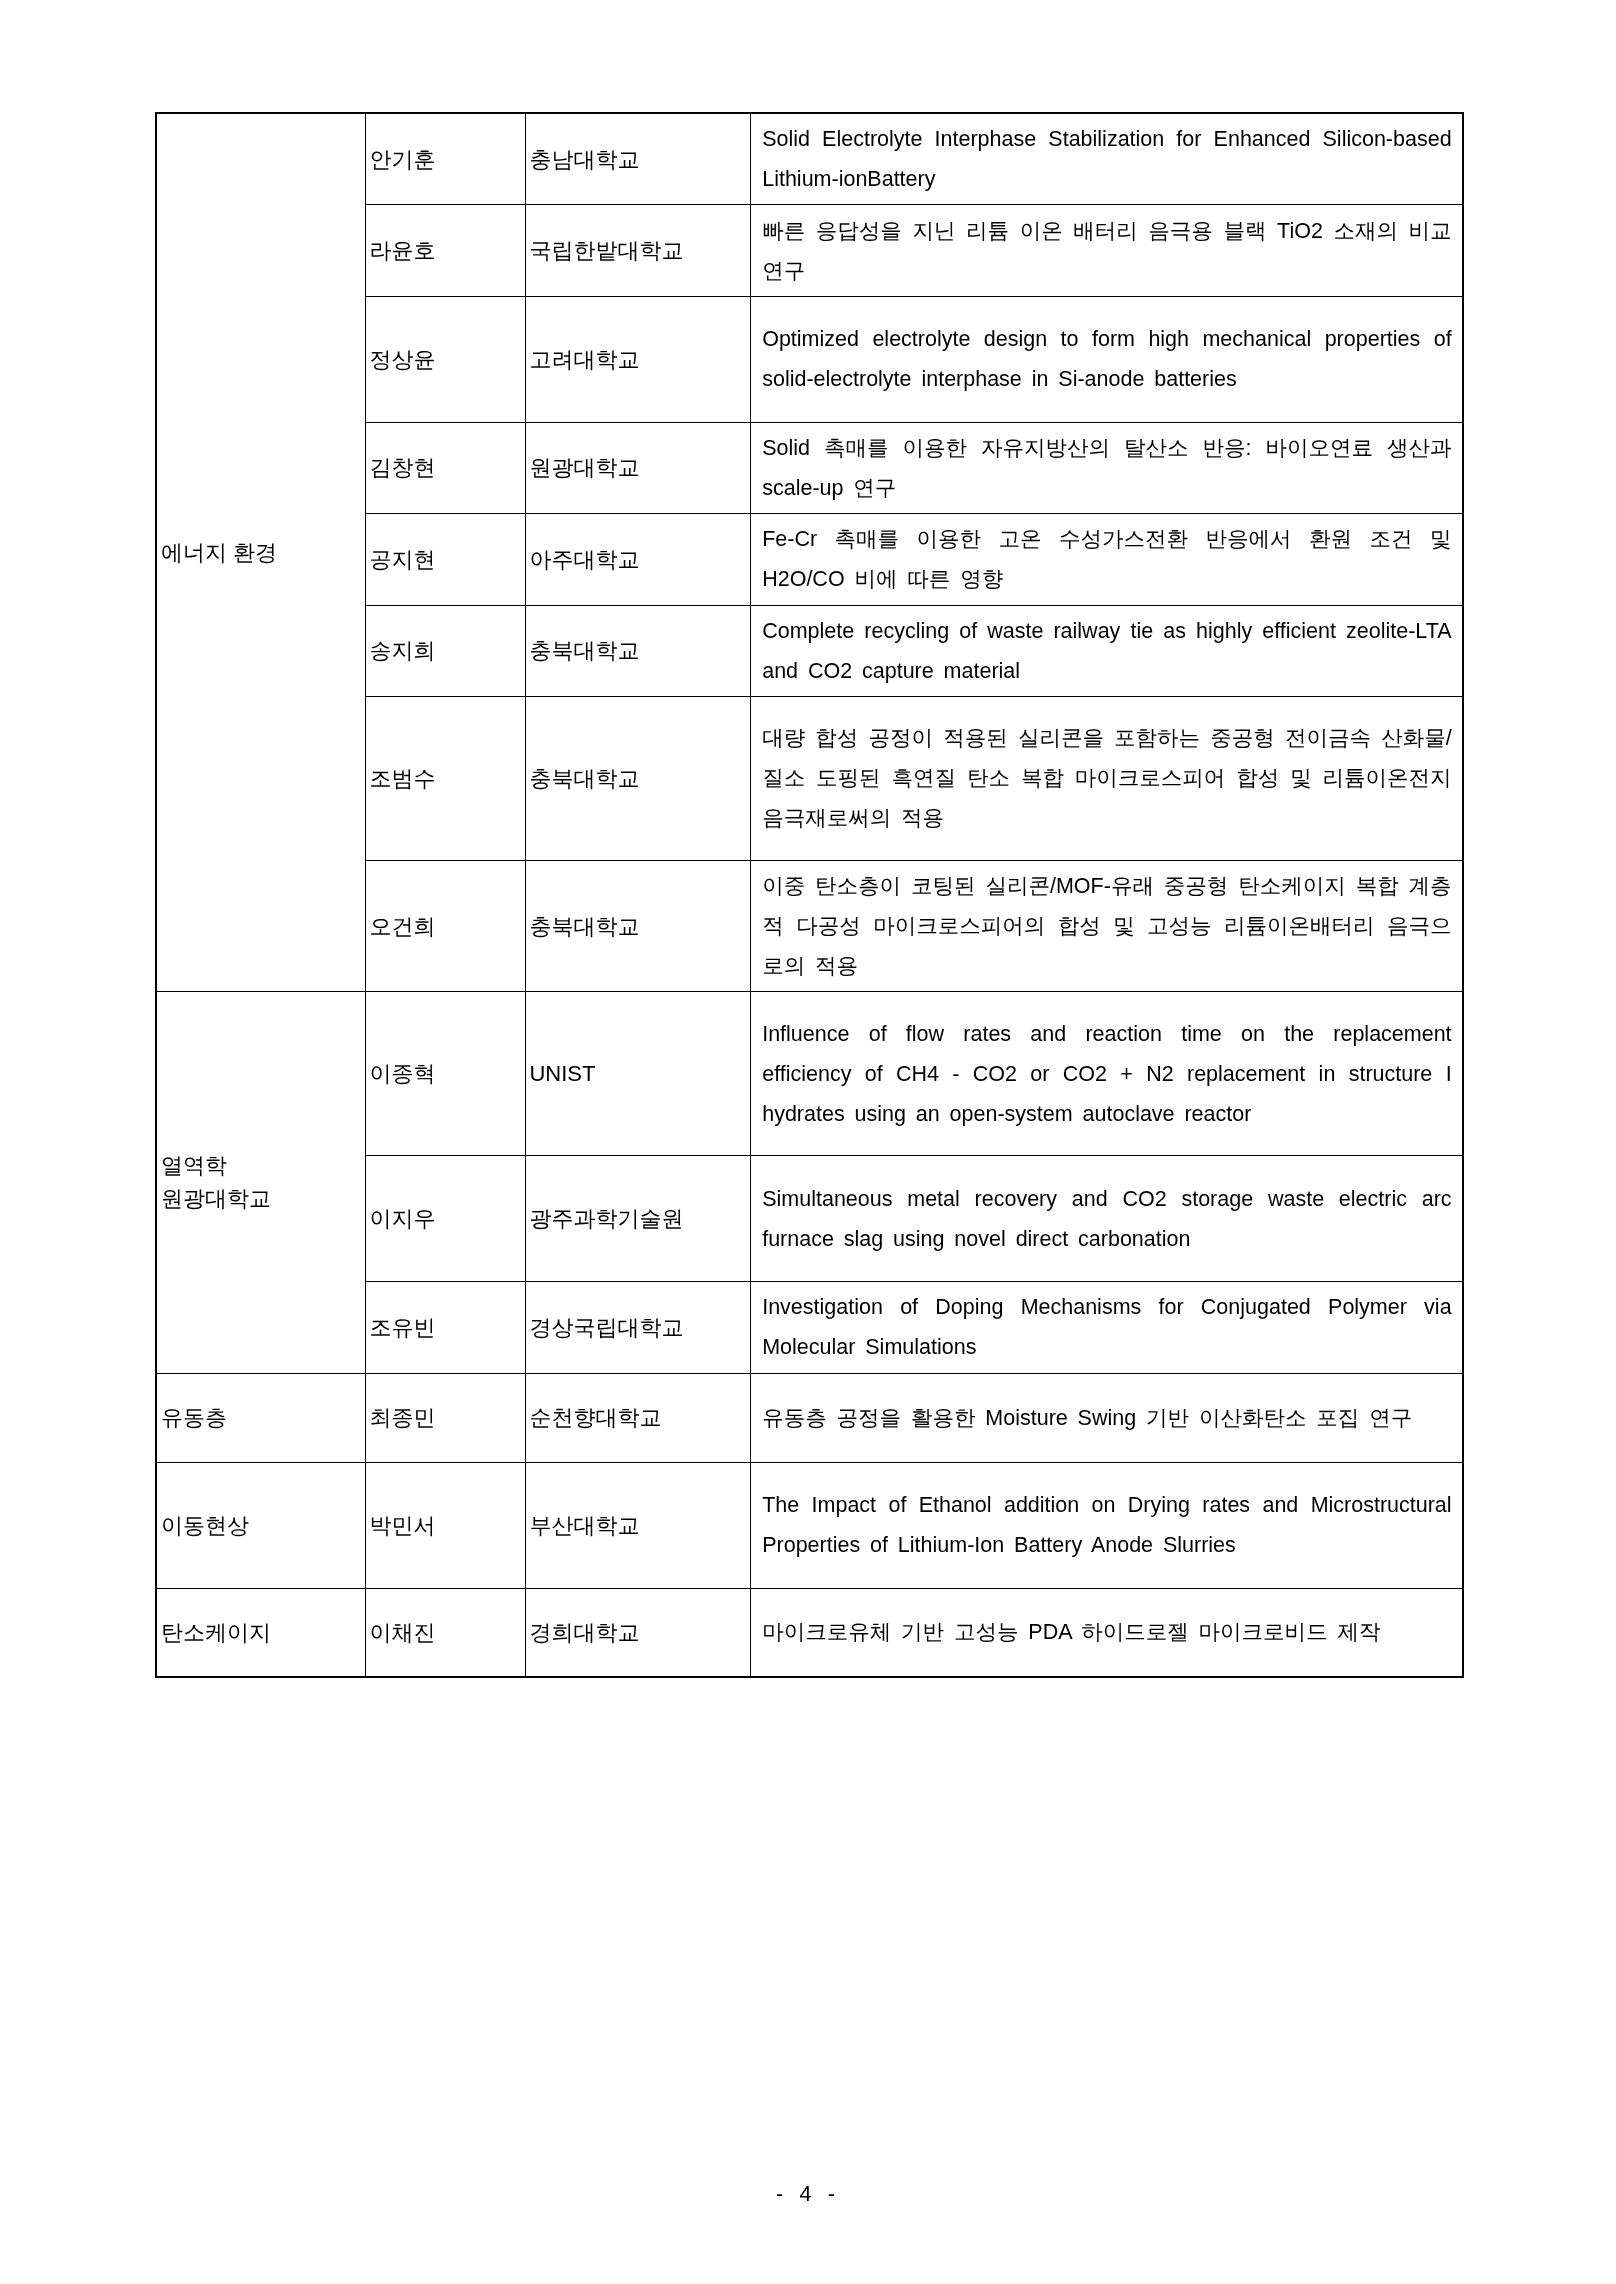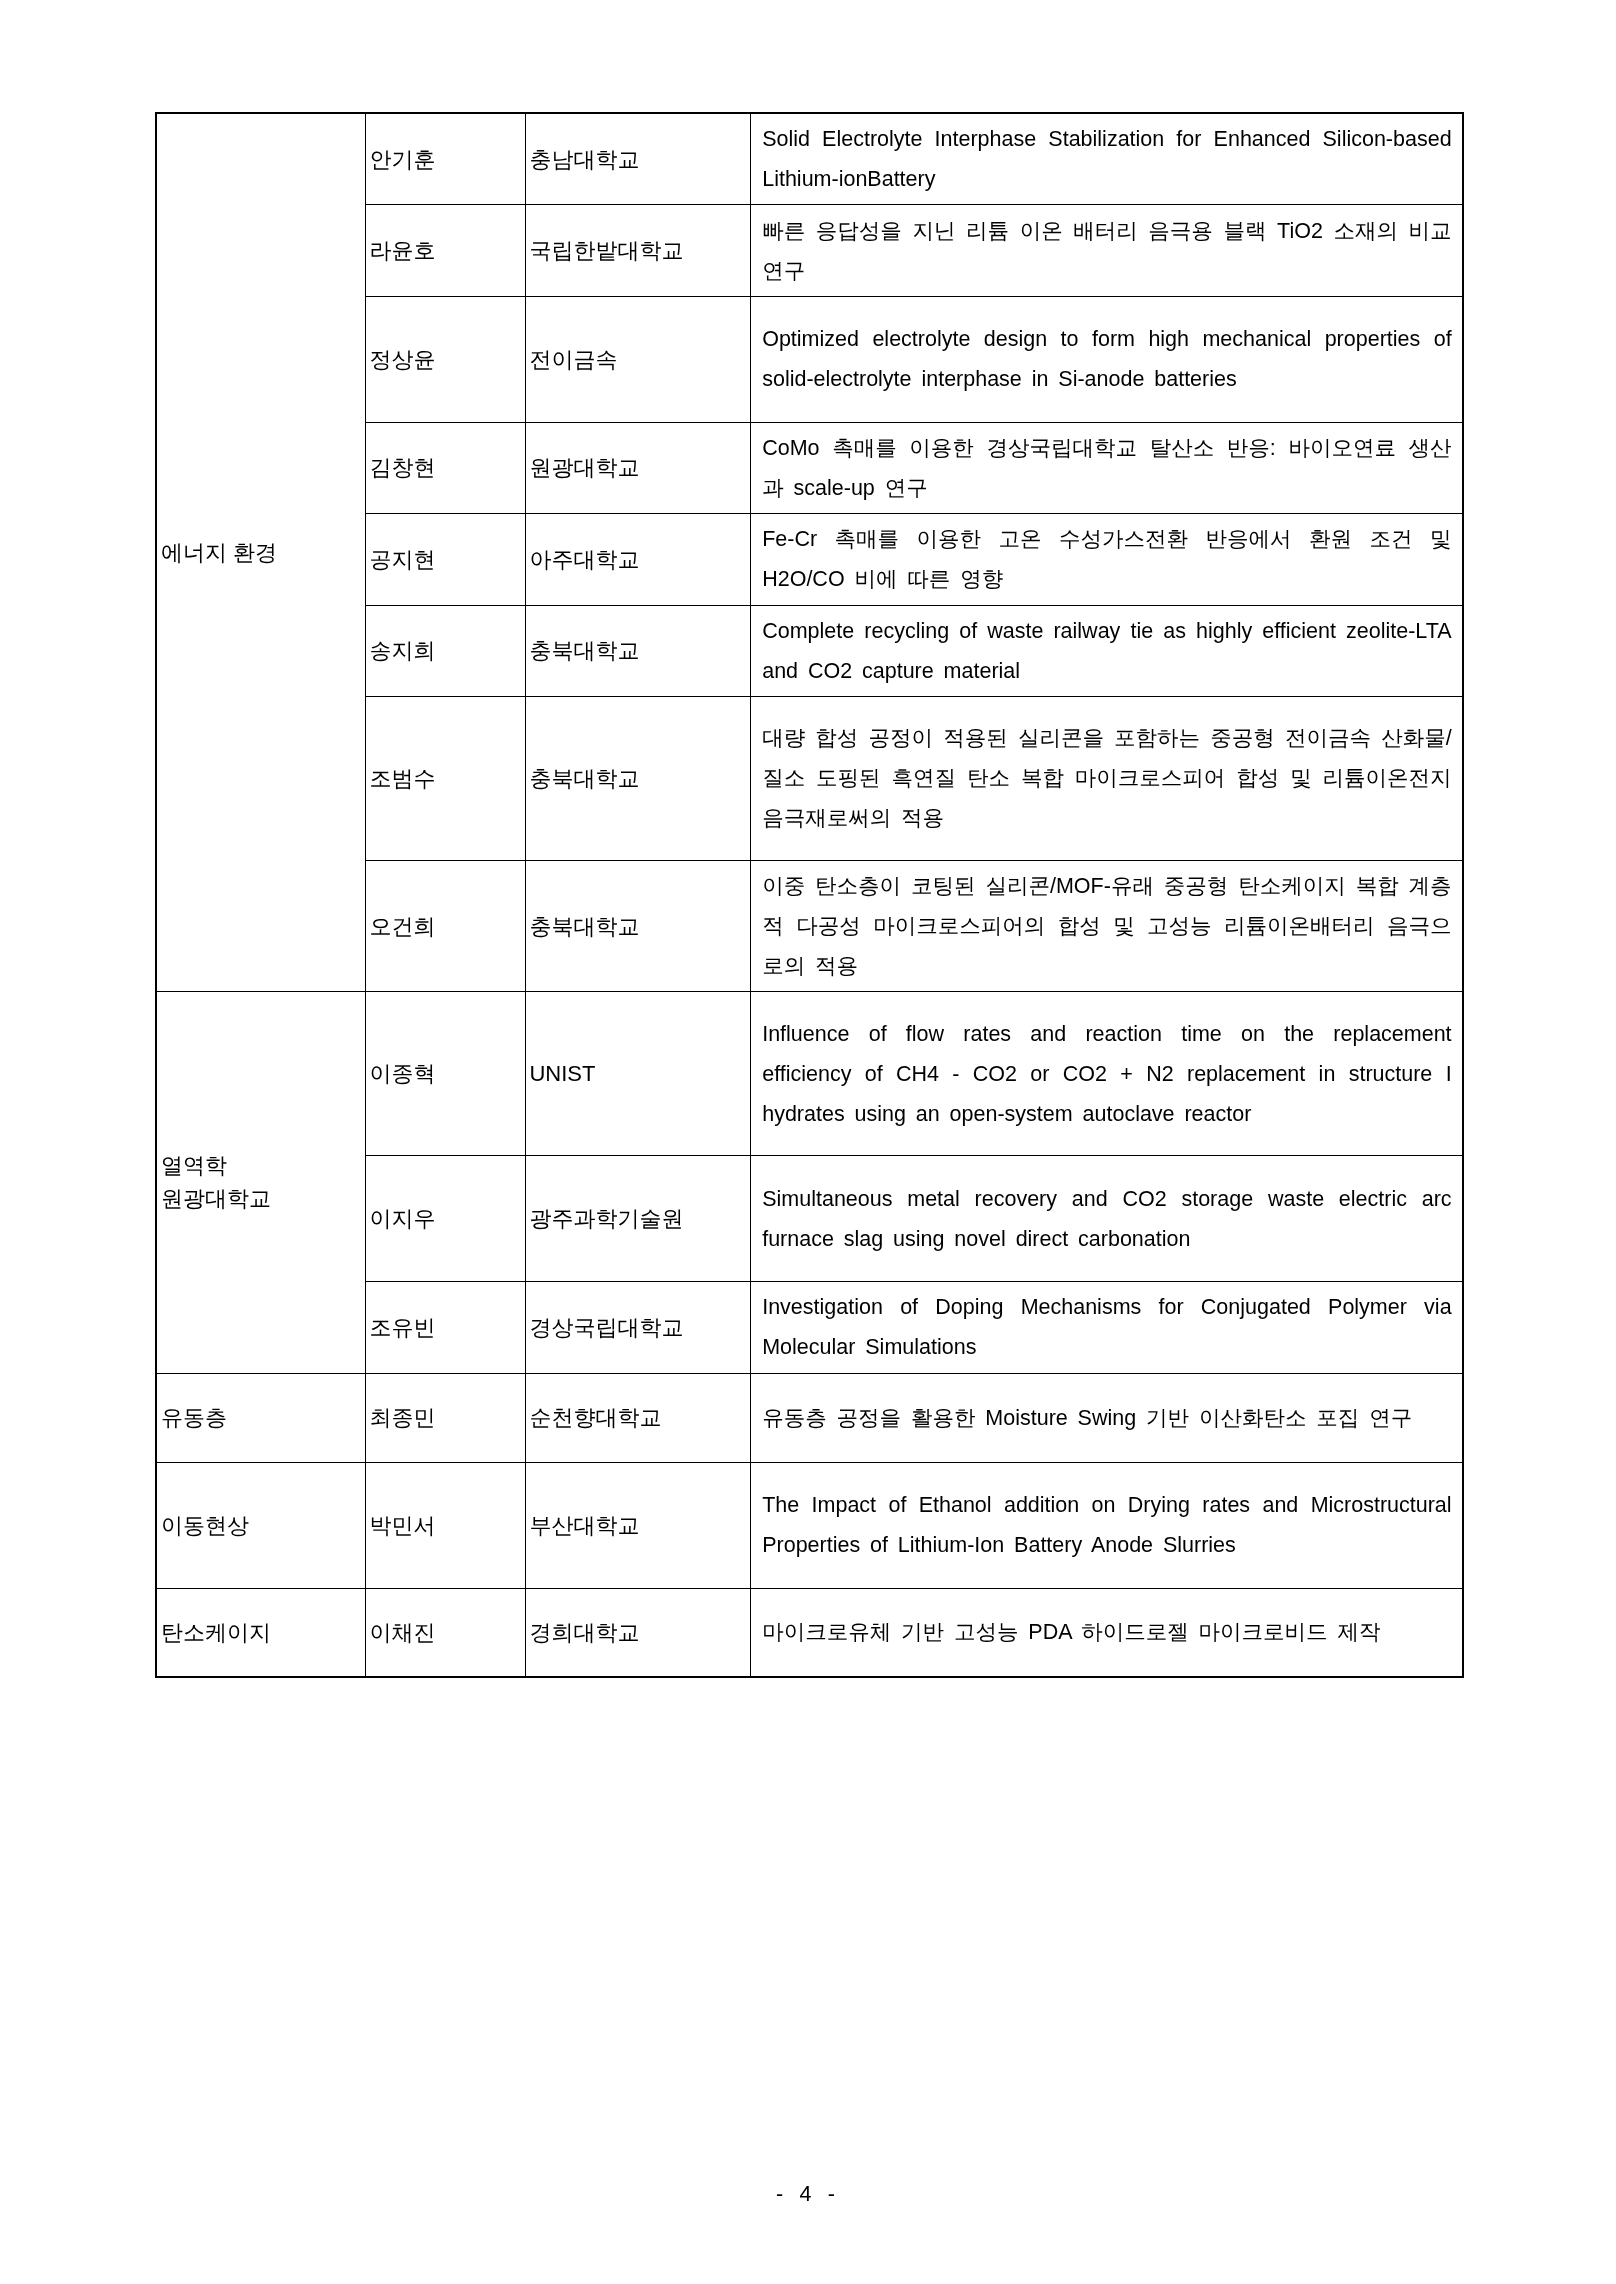--- a/index.html
+++ b/index.html
@@ -83,27 +83,27 @@
         <td class="univ">충남대학교</td>
         <td class="title">Solid Electrolyte Interphase Stabilization for Enhanced Silicon-based Lithium-ionBattery</td>
       </tr>
       <tr class="h2">
         <td class="name">라윤호</td>
         <td class="univ">국립한밭대학교</td>
         <td class="title">빠른 응답성을 지닌 리튬 이온 배터리 음극용 블랙 TiO2 소재의 비교 연구</td>
       </tr>
       <tr class="h3">
         <td class="name">정상윤</td>
-        <td class="univ">전이금속</td>
+        <td class="univ">고려대학교</td>
         <td class="title">Optimized electrolyte design to form high mechanical properties of solid-electrolyte interphase in Si-anode batteries</td>
       </tr>
       <tr class="h2">
         <td class="name">김창현</td>
         <td class="univ">원광대학교</td>
-        <td class="title">CoMo 촉매를 이용한 경상국립대학교 탈산소 반응: 바이오연료 생산과 scale-up 연구</td>
+        <td class="title">Solid 촉매를 이용한 자유지방산의 탈산소 반응: 바이오연료 생산과 scale-up 연구</td>
       </tr>
       <tr class="h2">
         <td class="name">공지현</td>
         <td class="univ">아주대학교</td>
         <td class="title">Fe-Cr 촉매를 이용한 고온 수성가스전환 반응에서 환원 조건 및 H2O/CO 비에 따른 영향</td>
       </tr>
       <tr class="h2">
         <td class="name">송지희</td>
         <td class="univ">충북대학교</td>
         <td class="title">Complete recycling of waste railway tie as highly efficient zeolite-LTA and CO2 capture material</td>

